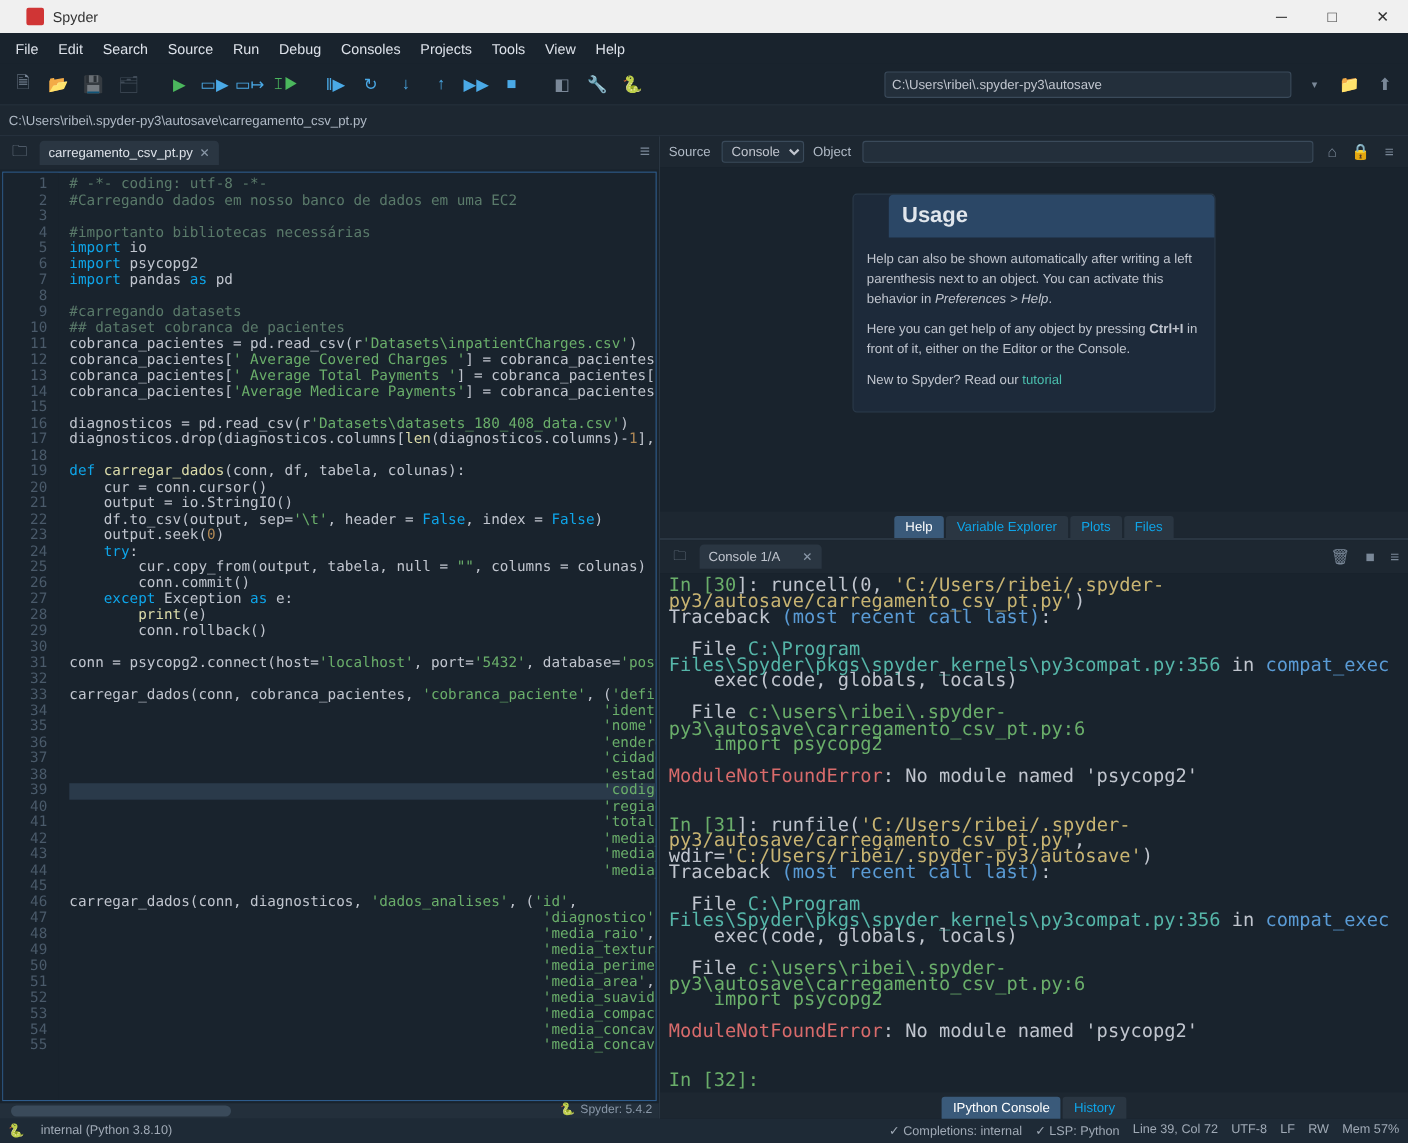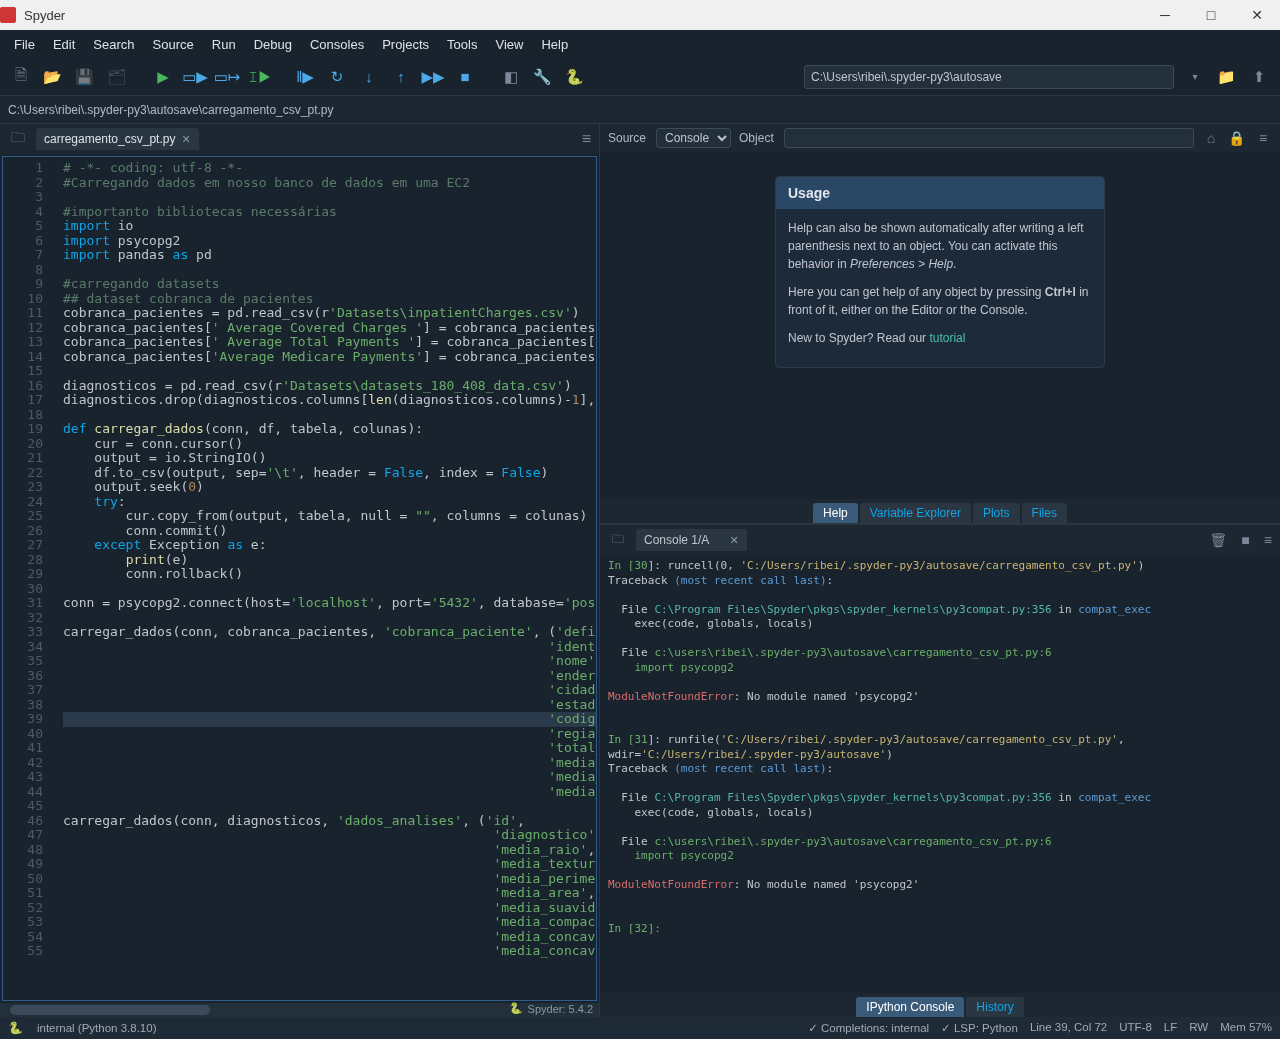--- a/index.html
+++ b/index.html
@@ -1,17 +1,17 @@
 <!DOCTYPE html>
 <html><head>
 <meta charset="utf-8">
 <style>
 * { margin: 0; padding: 0; box-sizing: border-box; }
 body { font-family: "Segoe UI", Arial, sans-serif; font-size: 12px; background: #19232d; color: #c0c5ce; width: 1280px; height: 1039px; overflow: hidden; }
-.titlebar { height: 30px; background: #f0f0f0; display: flex; align-items: center; padding-left: 0; color: #333; font-size: 13px; }
+.titlebar { height: 30px; background: #f0f0f0; display: flex; align-items: center; padding-left: 24px; color: #333; font-size: 13px; }
 .titlebar .logo { width: 16px; height: 16px; background: #d03535; margin-right: 8px; border-radius: 2px; }
 .titlebar .wincontrols { margin-left: auto; display: flex; }
 .titlebar .wincontrols div { width: 46px; height: 30px; display: flex; align-items: center; justify-content: center; font-size: 14px; color: #333; }
 .menubar { height: 28px; background: #19232d; display: flex; align-items: center; padding-left: 6px; gap: 2px; font-size: 13px; color: #dde2ea; }
 .menubar span { padding: 2px 8px; }
 .toolbar { height: 38px; background: #19232d; display: flex; align-items: center; gap: 10px; padding: 0 10px; border-bottom: 1px solid #2a3642; }
 .toolbar .grp { display: flex; gap: 10px; align-items: center; margin-right: 14px; }
 .toolbar .tb-icon { width: 22px; height: 22px; display: flex; align-items: center; justify-content: center; font-size: 15px; color: #7a8898; }
 .toolbar .tb-icon.green { color: #4bb75d; }
 .toolbar .tb-icon.blue { color: #4aa9e6; }
@@ -39,32 +39,32 @@
 .hscroll { height: 14px; background: #232f3b; position: relative; }
 .hscroll .thumb { position: absolute; left: 10px; width: 200px; height: 10px; top: 2px; background: #3a4a5a; border-radius: 5px; }
 .hscroll .stat { position: absolute; right: 6px; top: -1px; font-size: 11px; color: #8a98a8; display: flex; align-items: center; gap: 4px; }
 .help-top { height: 28px; background: #1d2731; display: flex; align-items: center; padding: 0 8px; gap: 8px; font-size: 12px; color: #b0bac6; }
 .help-top .lbl { margin-right: 2px; }
 .help-top select, .help-top .inp { background: #232f3b; border: 1px solid #3a4a5a; color: #c0c5ce; height: 20px; font-size: 12px; border-radius: 3px; padding: 0 4px; }
 .help-top .inp { flex: 1; }
 .help-top .hic { width: 18px; color: #7a8898; font-size: 14px; text-align: center; }
 .help-body { flex: 1; background: #19232d; display: flex; justify-content: center; padding-top: 24px; }
 .usage-card { width: 330px; background: #1d2a3a; border: 1px solid #2a3a4a; border-radius: 4px; height: fit-content; }
-.usage-card .uhead { background: #2b4766; color: #e1e6ec; font-size: 14px; font-weight: bold; padding: 8px 12px; border-radius: 4px 4px 0 0; }
+.usage-card .uhead { background: #2b4766; color: #e1e6ec; font-size: 20px; font-weight: bold; padding: 8px 12px; border-radius: 4px 4px 0 0; margin-left: 32px; }
 .usage-card .ubody { padding: 10px 12px; font-size: 12px; color: #c0c5ce; line-height: 1.5; }
 .usage-card .ubody p { margin-bottom: 10px; }
 .usage-card .ubody .link { color: #4abfae; }
 .bottom-tabs { height: 24px; background: #1d2731; display: flex; justify-content: center; gap: 2px; align-items: flex-end; }
 .bottom-tabs span { padding: 3px 10px; background: #2a3642; font-size: 12px; color: #0ea5e9; border-radius: 3px 3px 0 0; }
 .bottom-tabs span.active { background: #3a5a7a; color: #fff; }
 .console-pane { flex: 1; display: flex; flex-direction: column; border-top: 1px solid #2a3642; }
 .console-tabbar { height: 30px; background: #1d2731; display: flex; align-items: center; padding-left: 6px; position: relative; }
 .console-tabbar .tab { background: #2a3642; padding: 4px 8px; border-radius: 4px 4px 0 0; font-size: 12px; display: flex; align-items: center; gap: 20px; }
 .console-tabbar .right-icons { position: absolute; right: 8px; display: flex; gap: 14px; color: #7a8898; font-size: 14px; }
-.console-body { flex: 1; background: #19232d; font-family: "Consolas", monospace; font-size: 11px; line-height: 14.5px; padding: 4px 8px; white-space: pre-wrap; overflow: hidden; color: #c0c5ce; }
+.console-body { flex: 1; background: #19232d; font-family: "Consolas", monospace; font-size: 17px; line-height: 14.5px; padding: 4px 8px; white-space: pre-wrap; overflow: hidden; color: #c0c5ce; }
 .console-body .g { color: #6aae6a; }
 .console-body .b { color: #5a9bd5; }
 .console-body .r { color: #d86b6b; }
 .console-body .o { color: #56b6a9; }
 .console-body .y { color: #c8b472; }
 .statusbar { height: 22px; background: #1e2a36; display: flex; align-items: center; padding: 0 8px; font-size: 11.5px; color: #a0aab6; gap: 14px; }
 .statusbar .sb-right { margin-left: auto; display: flex; gap: 12px; }
 .statusbar .snake { color: #e6c44a; font-size: 12px; }
 </style>
 </head>

